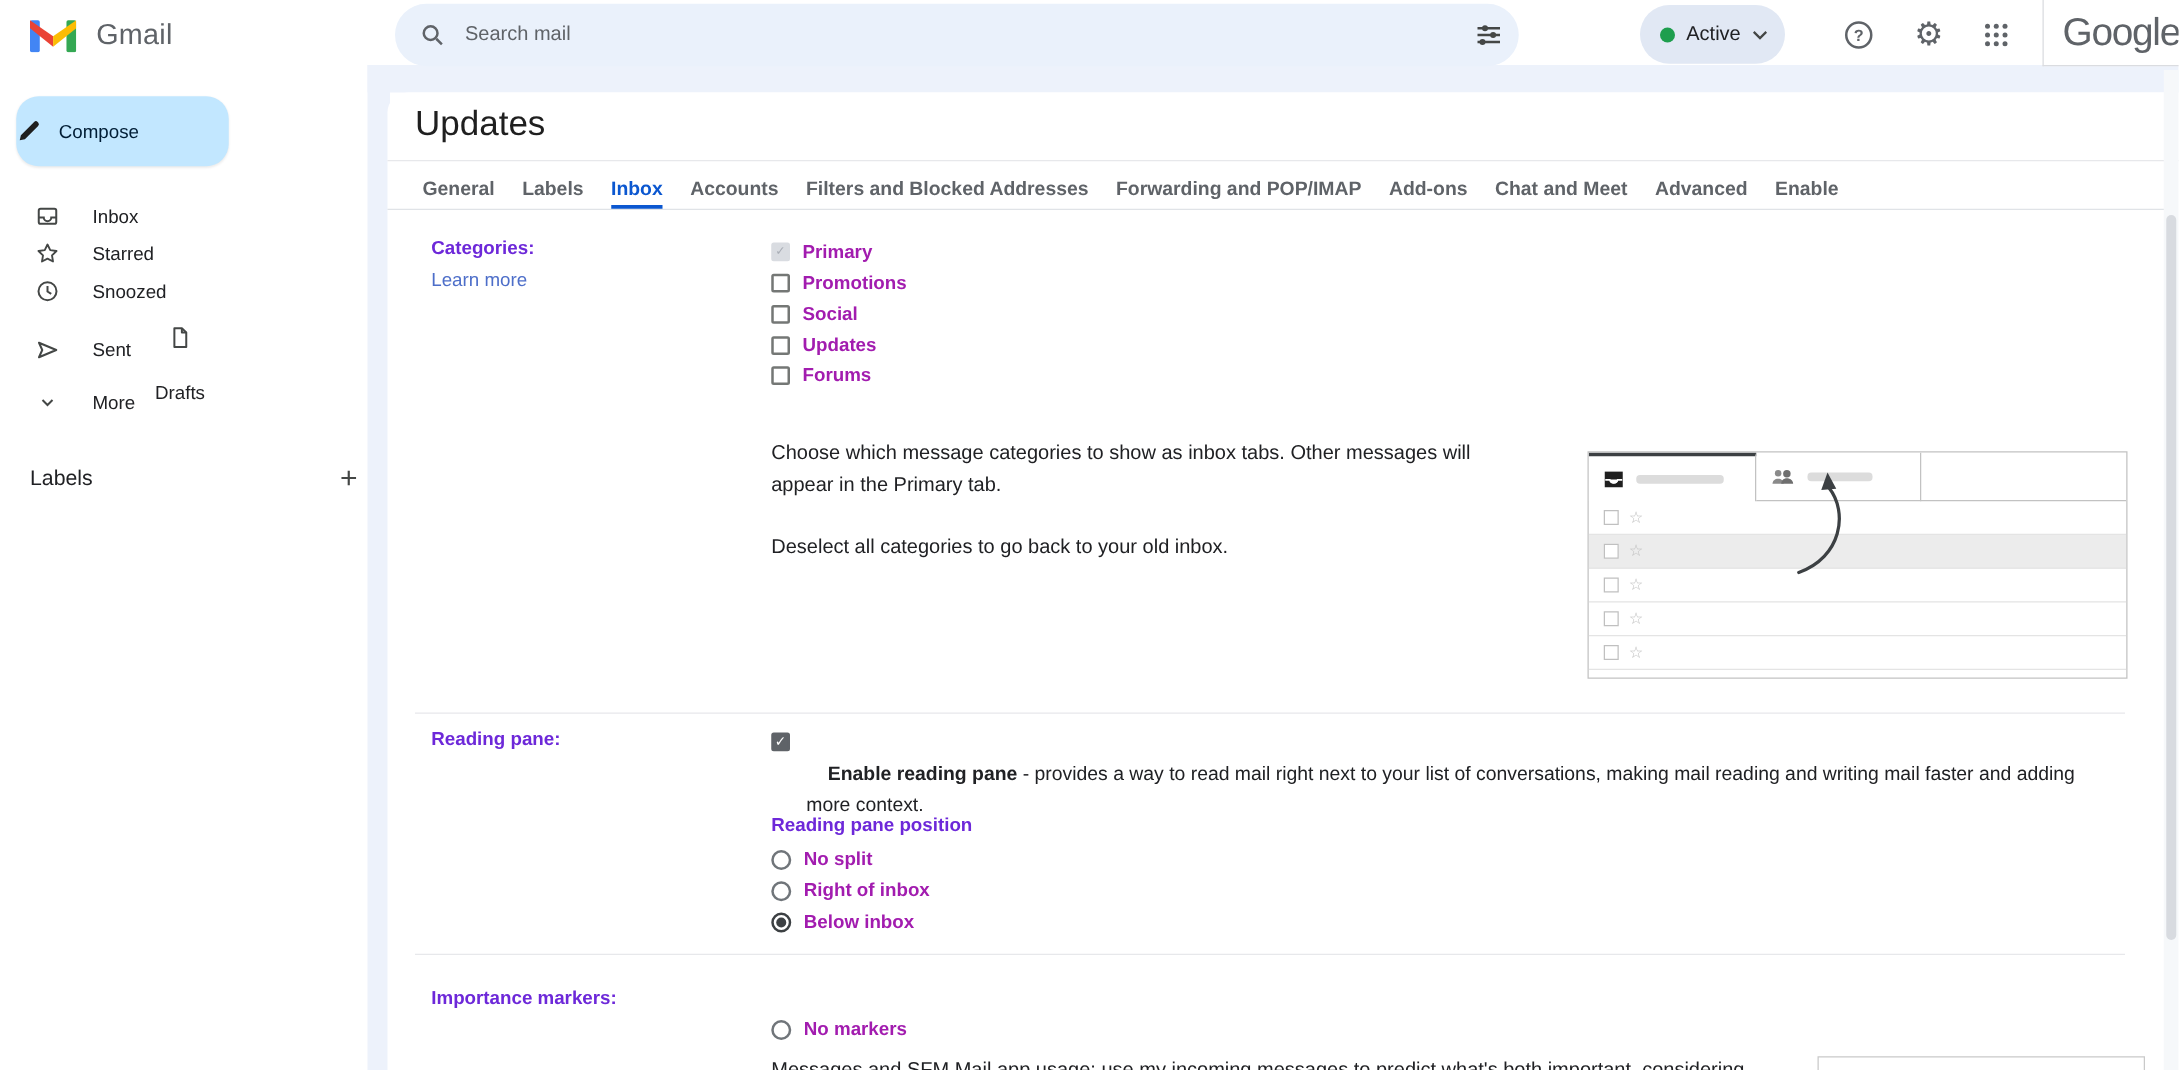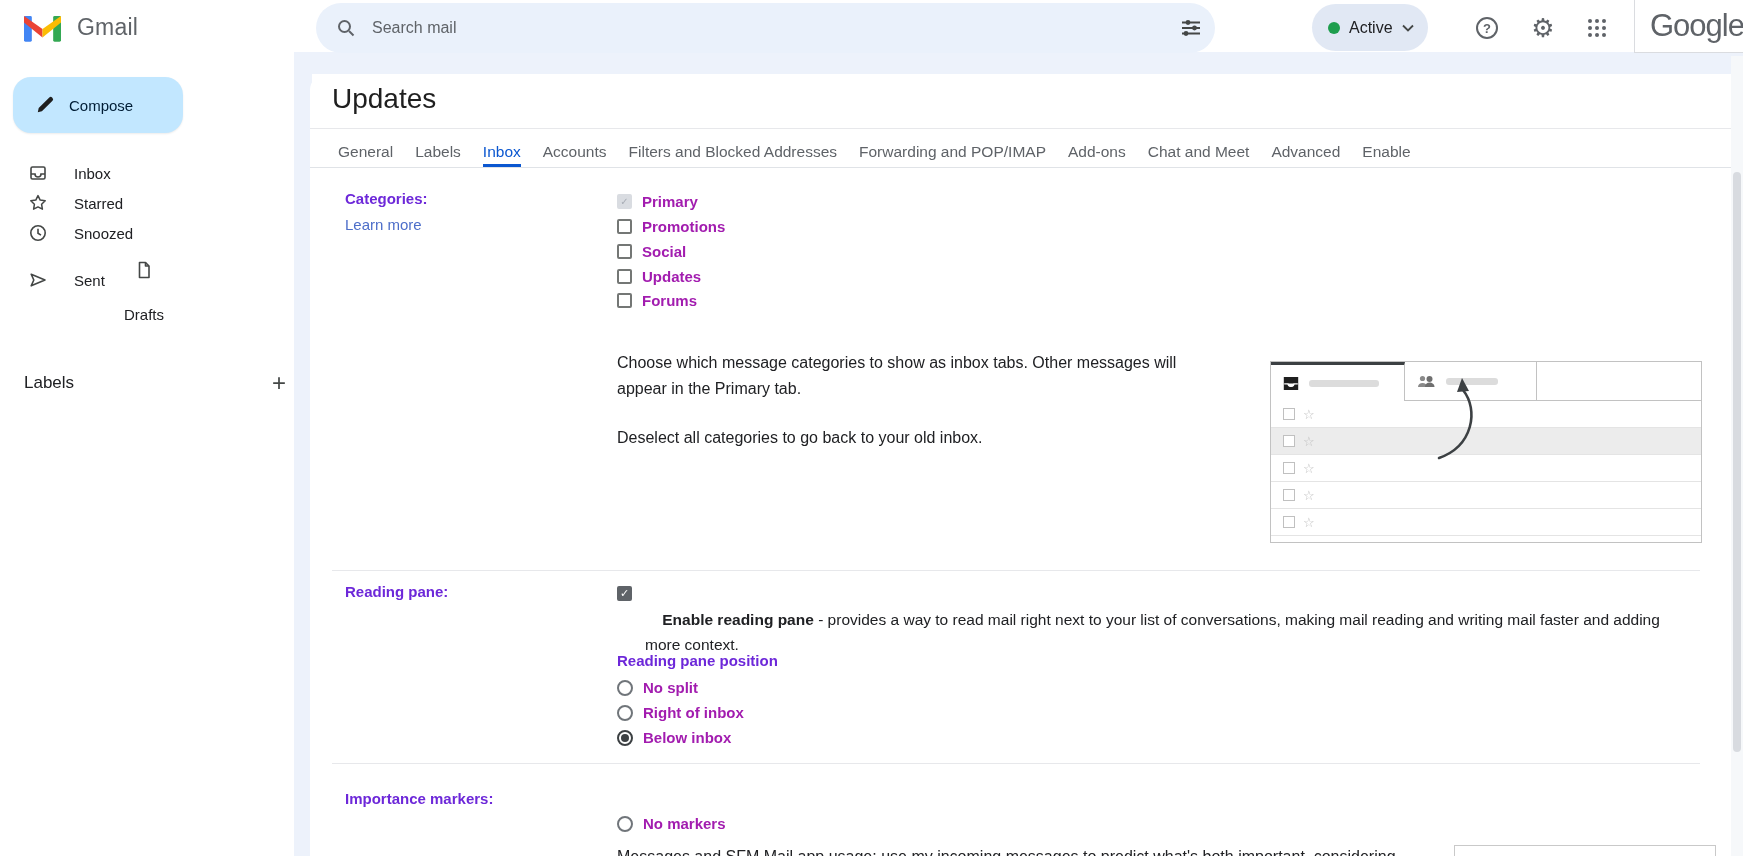--- a/index.html
+++ b/index.html
@@ -28,33 +28,33 @@
   .google-box{left:1634px;top:0;width:109px;height:52px;background:#fff;
               border-left:1px solid #dadce0;border-bottom:1px solid #dadce0;
               display:flex;align-items:center;overflow:hidden;}
   .google-logo{font-size:31px;font-weight:500;color:#5f6368;padding-left:15px;letter-spacing:-1px;white-space:nowrap;}
   
   .gutter-top{left:294px;top:52px;right:0;height:22px;background:#edf2fb;}
   .gutter-left{left:294px;top:52px;width:18px;bottom:0;background:#edf2fb;}
   .card{left:310px;top:74px;right:0;bottom:0;background:#fff;border-top-left-radius:16px;}
   
   .compose{left:13px;top:77px;width:170px;height:56px;border-radius:18px;background:#c2e7ff;
-           display:flex;align-items:center;gap:14px;padding-left:22px;box-sizing:border-box;cursor:pointer;
+           display:flex;align-items:center;gap:14px;box-sizing:border-box;cursor:pointer;
            box-shadow:0 1px 2px rgba(0,0,0,.08);}
   .compose span{font-size:15px;font-weight:500;color:#001d35;}
   .nav-item{left:0;width:260px;height:30px;display:flex;align-items:center;gap:26px;padding-left:28px;
             box-sizing:border-box;cursor:pointer;font-size:15px;color:#202124;border-radius:0 16px 16px 0;}
   .labels-row{left:24px;top:371px;width:262px;display:flex;align-items:center;justify-content:space-between;}
   .labels-title{font-size:17px;font-weight:500;color:#202124;}
   .plus{font-size:24px;color:#444746;font-weight:400;cursor:pointer;line-height:1;}
   
   .page-title{left:332px;top:83px;font-size:28px;font-weight:400;color:#1f1f1f;}
   .hr{position:absolute;height:1px;background:#e7e8eb;}
   .tabs{left:310px;top:139px;right:10px;height:28px;border-bottom:1px solid #e0e3e7;display:flex;
-        gap:22px;padding-left:28px;font-size:15.5px;color:#5f6368;font-weight:400;}
+        gap:22px;padding-left:28px;font-size:15.5px;color:#5f6368;font-weight:700;}
   .tab{white-space:nowrap;cursor:pointer;line-height:26px;box-sizing:border-box;}
   .tab.active{color:#0b57d0;border-bottom:3px solid #0b57d0;}
   .sec-label{font-size:15px;font-weight:700;color:#6d28d9;}
   .link{font-size:15px;color:#4d6ec9;cursor:pointer;}
   .cb-row{display:flex;align-items:center;gap:10px;}
   .cb-row b{font-size:15px;font-weight:700;color:#a21caf;}
   .cbx{width:15px;height:15px;border:2px solid #747775;border-radius:2px;box-sizing:border-box;
        background:#fff;display:flex;align-items:center;justify-content:center;cursor:pointer;flex:none;}
   .cbx.dis{background:#d9dce1;border-color:#d9dce1;}
   .cbx.dis::after{content:"✓";font-size:10px;color:#a8adb5;font-weight:700;}
@@ -207,20 +207,28 @@
   </div>
   <div class="abs nav-item" style="top:260px;flex-direction:column;">
     <span>
       <svg width="20" height="20" viewBox="0 0 20 20" fill="none" stroke="#444746" stroke-width="1.6" stroke-linejoin="round">
         <path d="M5.5 2.5h6l3.5 3.5v11.5h-9.5z"></path>
           <path d="M11.5 2.5V6H15"></path>
       </svg>
     </span>
     <span>Drafts</span>
   </div>
+  <div class="abs nav-item" style="top:307px;">
+    <span>
+      <svg width="20" height="20" viewBox="0 0 20 20" fill="none" stroke="#444746" stroke-width="1.6">
+        <path d="M6 8l4 4 4-4"></path>
+      </svg>
+    </span>
+    <span>More</span>
+  </div>
 
   <div class="abs labels-row">
     <span class="labels-title">Labels</span>
     <span class="plus">+</span>
   </div>
 
   <div class="abs page-title">Updates</div>
   <div class="hr" style="left:310px;top:128px;right:0;"></div>
 
   <div class="abs tabs">

